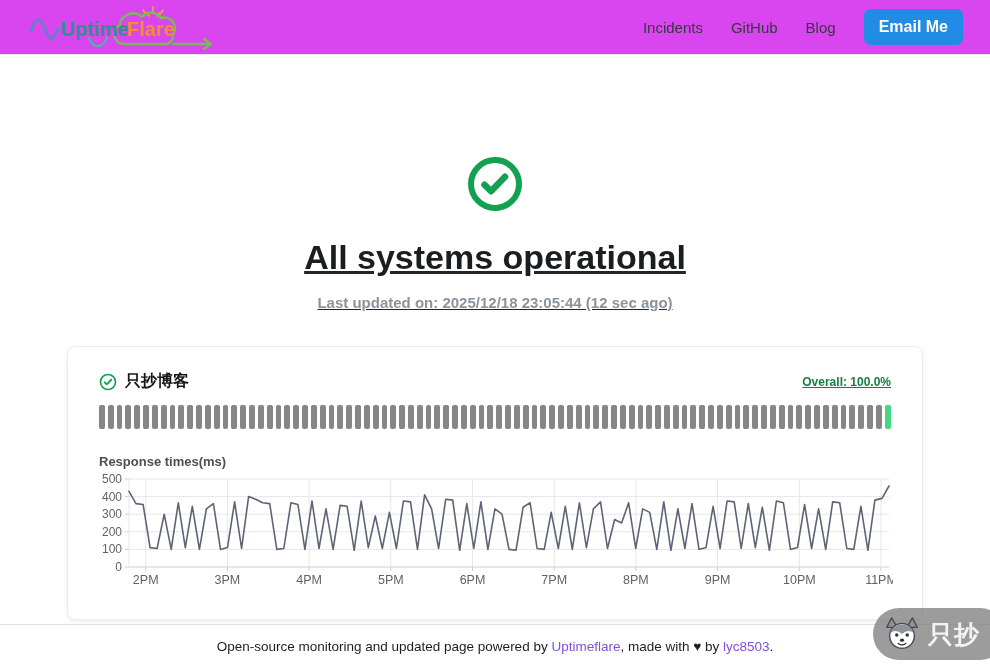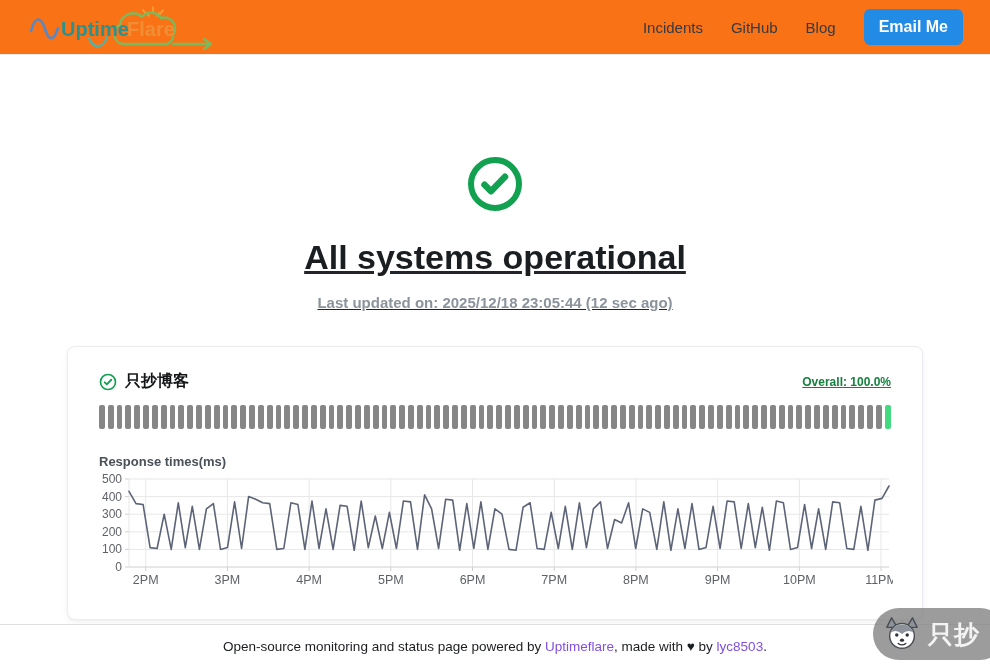--- a/index.html
+++ b/index.html
@@ -8,21 +8,21 @@
     width: 990px; height: 672px;
     font-family: "Liberation Sans", sans-serif;
     color: #212529; background: #ffffff;
     position: relative; overflow: hidden;
   }
 
   
   .header {
     height: 55px; display: flex; align-items: center;
     justify-content: space-between; padding: 0 27px;
-    border-bottom: 1px solid #e9ecef; background:#f97316;
+    border-bottom: 1px solid #e9ecef; background:#d946ef;
   }
   .logo { display:flex; align-items:center; cursor:pointer; }
   .nav { display:flex; align-items:center; gap:28px; }
   .nav-link { font-size:15px; color:#343a40; text-decoration:none; cursor:pointer; }
   .email-btn {
     background:#228be6; color:#fff; border:none; border-radius:6px;
     font-family:"Liberation Sans",sans-serif;
     padding:9px 15px; font-size:16px; font-weight:700; cursor:pointer;
   }
 
@@ -270,21 +270,21 @@
         <line x1="782.02" y1="6" x2="782.02" y2="94" stroke="#e7e7e7" stroke-width="1"></line>
         <line x1="782.02" y1="94" x2="782.02" y2="98" stroke="#cfcfcf" stroke-width="1"></line>
         <text x="782.02" y="111" text-anchor="middle" font-size="12.5" fill="#5f6368" font-family="Liberation Sans, sans-serif">11PM</text>
         <line x1="30" y1="6" x2="30" y2="94" stroke="#e7e7e7" stroke-width="1"></line>
         <polyline points="30.0,18.3 37.0,30.6 44.1,31.5 51.1,74.6 58.1,75.5 65.2,41.2 72.2,76.4 79.3,29.8 86.3,74.6 93.3,33.3 100.4,76.4 107.4,35.9 114.4,30.6 121.5,76.4 128.5,74.6 135.6,28.9 142.6,75.5 149.6,23.6 156.7,26.2 163.7,29.8 170.7,30.6 177.8,76.4 184.8,75.5 191.9,29.8 198.9,31.5 205.9,76.4 213.0,28.0 220.0,75.5 227.0,35.9 234.1,76.4 241.1,32.4 248.1,33.3 255.2,77.3 262.2,28.0 269.3,74.6 276.3,43.0 283.3,75.5 290.4,39.4 297.4,75.5 304.4,28.0 311.5,28.9 318.5,76.4 325.6,21.8 332.6,35.9 339.6,75.5 346.7,26.2 353.7,27.1 360.7,77.3 367.8,30.6 374.8,75.5 381.9,28.9 388.9,76.4 395.9,35.9 403.0,41.2 410.0,76.4 417.0,77.3 424.1,34.2 431.1,29.8 438.1,75.5 445.2,76.4 452.2,39.4 459.3,75.5 466.3,33.3 473.3,76.4 480.4,29.8 487.4,74.6 494.4,35.9 501.5,28.9 508.5,75.5 515.6,46.5 522.6,50.0 529.6,29.8 536.7,75.5 543.7,35.9 550.7,39.4 557.8,76.4 564.8,28.9 571.9,77.3 578.9,35.9 585.9,75.5 593.0,30.6 600.0,76.4 607.0,74.6 614.1,33.3 621.1,75.5 628.1,28.0 635.2,28.9 642.2,75.5 649.3,30.6 656.3,74.6 663.3,34.2 670.4,77.3 677.4,28.0 684.4,29.8 691.5,76.4 698.5,74.6 705.6,31.5 712.6,75.5 719.6,35.9 726.7,76.4 733.7,28.9 740.7,29.8 747.8,75.5 754.8,76.4 761.9,33.3 768.9,77.3 775.9,27.1 783.0,25.4 790.0,13.0" fill="none" stroke="#5d6478" stroke-width="1.6" stroke-linejoin="round" stroke-linecap="round"></polyline>
       </svg>
   </div>
 </div>
 
 <div class="footer">
-  <span>Open-source monitoring and status page powered by </span><a>Uptimeflare</a><span>, made with ♥ by </span><a>lyc8503</a><span>.</span>
+  <span>Open-source monitoring and updated page powered by </span><a>Uptimeflare</a><span>, made with ♥ by </span><a>lyc8503</a><span>.</span>
 </div>
 
 <div class="watermark">
   <span style="display:inline-flex;">
     <svg width="38" height="38" viewBox="0 0 40 40">
       <polygon points="9,3 15,13 4,13" fill="#8d929b" stroke="#4a4d52" stroke-width="1.5" stroke-linejoin="round"></polygon>
       <polygon points="31,3 36,13 25,13" fill="#8d929b" stroke="#4a4d52" stroke-width="1.5" stroke-linejoin="round"></polygon>
       <circle cx="20" cy="22" r="13" fill="#ffffff" stroke="#4a4d52" stroke-width="1.5"></circle>
       <path d="M7.6,19 a13,13 0 0 1 24.8,0 q-6,-5 -12.4,1 q-6.4,-6 -12.4,-1" fill="#8d929b"></path>
       <circle cx="14.5" cy="21" r="1.8" fill="#2f3237"></circle>

